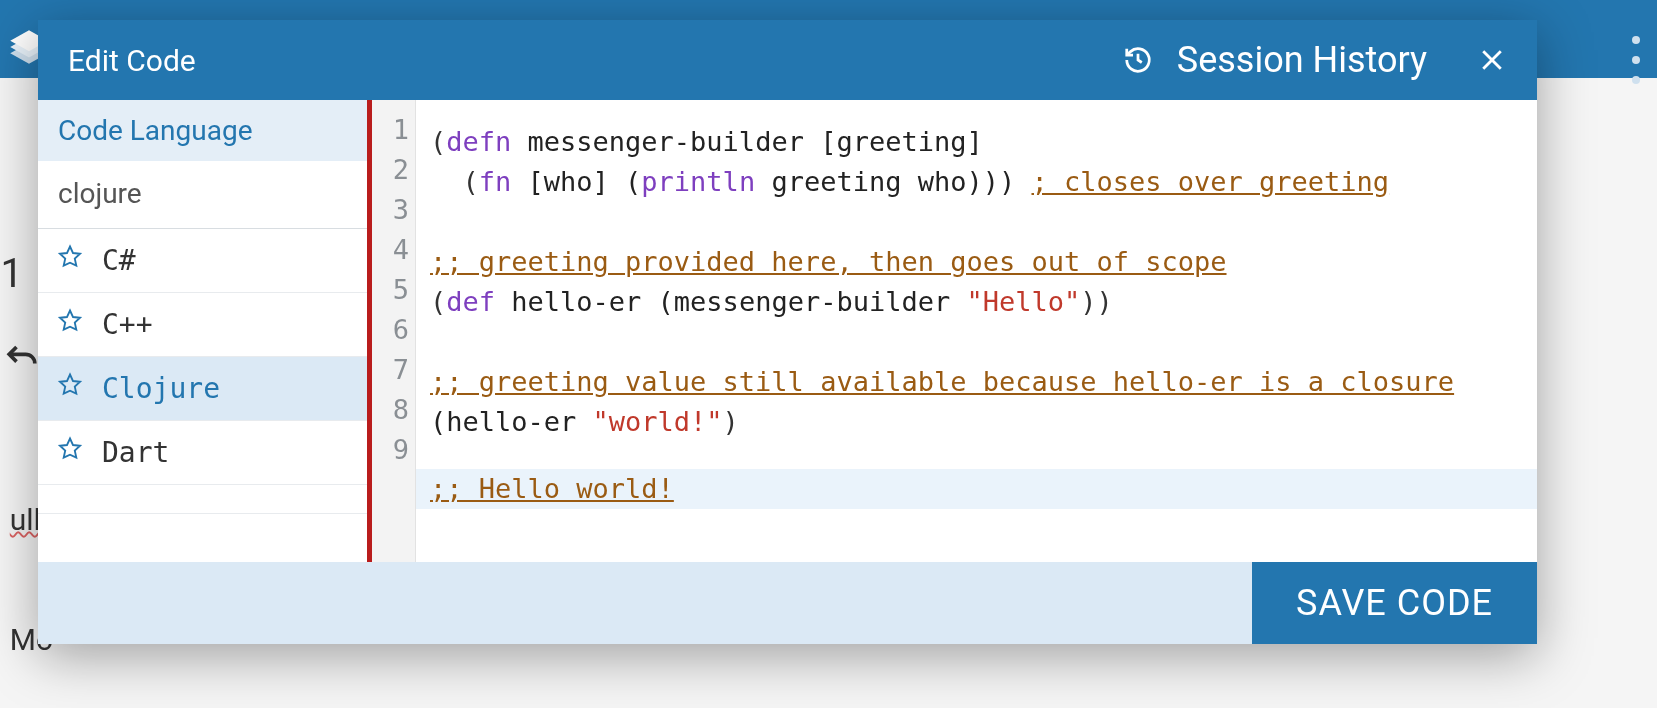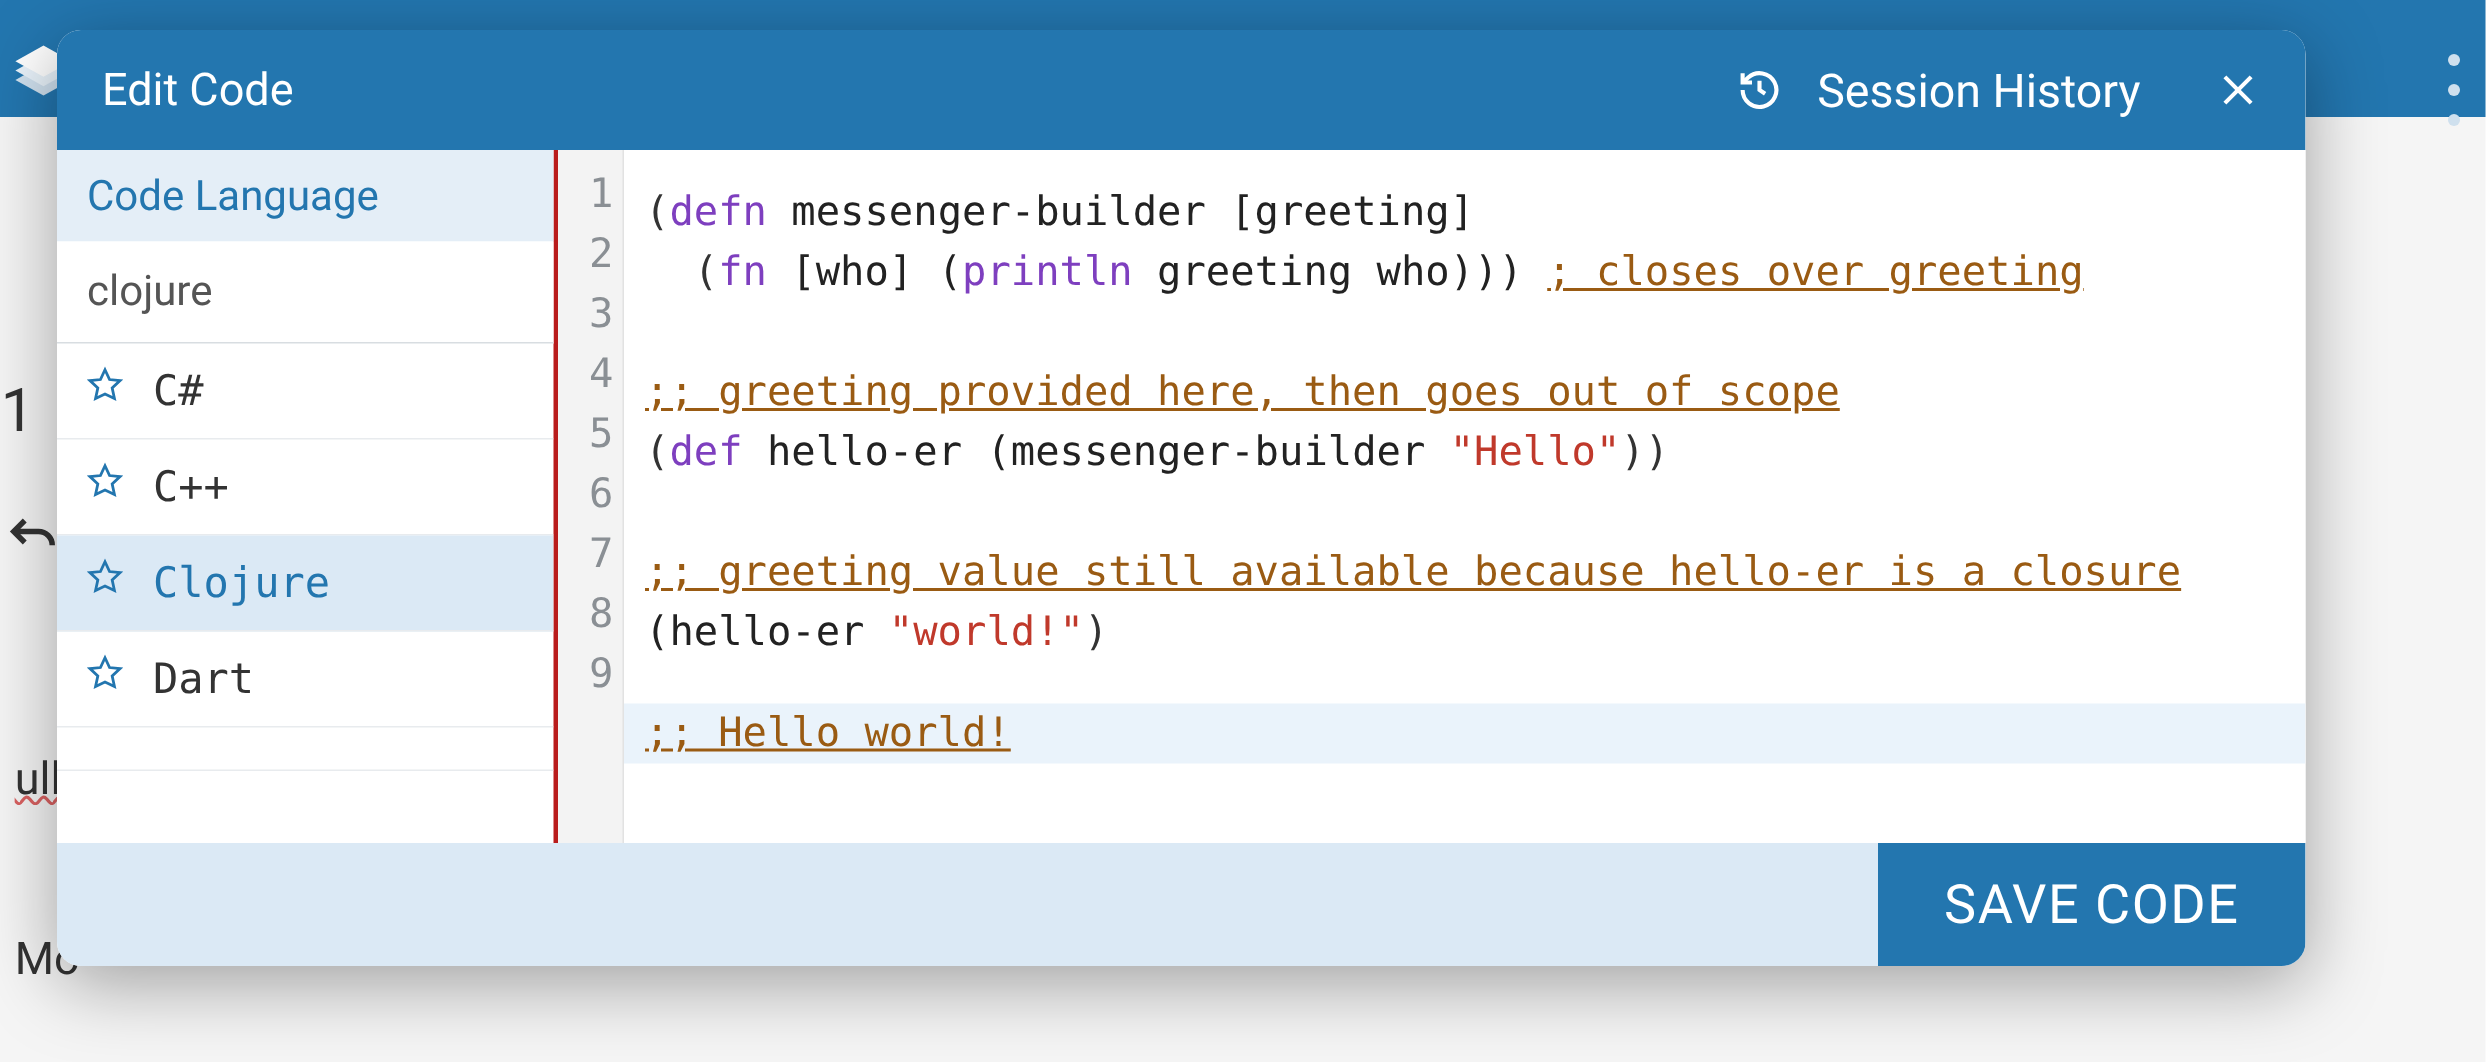--- a/index.html
+++ b/index.html
@@ -36,47 +36,47 @@
   .bg-num { position: absolute; left: -10px; top: 250px; font-size: 40px; color: #333; }
   .bg-undo { position: absolute; left: 0px; top: 336px; }
   .bg-undo svg { width: 44px; height: 44px; }
 
   
   .modal {
     position: absolute;
     left: 38px; top: 20px;
     width: 1499px; height: 624px;
     background: #fff;
-    border-radius: 16px;
+    border-radius: 0;
     box-shadow: 0 12px 50px rgba(0,0,0,0.35);
     display: flex; flex-direction: column;
     overflow: hidden;
   }
   .modal-header {
     height: 80px;
     background: #2376af;
     color: #fff;
     display: flex; align-items: center;
     padding: 0 30px;
     font-size: 30px;
   }
   .modal-title { flex: 1; font-weight: 400; }
-  .hist-btn { display: flex; align-items: center; gap: 24px; cursor: pointer; font-size: 31px; margin-right: 50px; }
+  .hist-btn { display: flex; align-items: center; gap: 24px; cursor: pointer; font-size: 36px; margin-right: 50px; }
   .hist-btn svg, .close-btn svg { width: 30px; height: 30px; fill: none; stroke: #fff; stroke-width: 2.2; }
   .close-btn { cursor: pointer; display: flex; align-items: center; }
 
   .modal-body {
     flex: 1; display: flex; min-height: 0;
     background: #fff;
   }
 
   
   .sidebar {
     width: 334px;
-    border-right: 3px solid #b91c1c;
+    border-right: 5px solid #b91c1c;
     display: flex; flex-direction: column;
     background: #fff;
   }
   .sb-header {
     background: #e4eef7;
     color: #2376af;
     font-size: 28px;
     padding: 14px 20px;
     font-weight: 400;
   }

